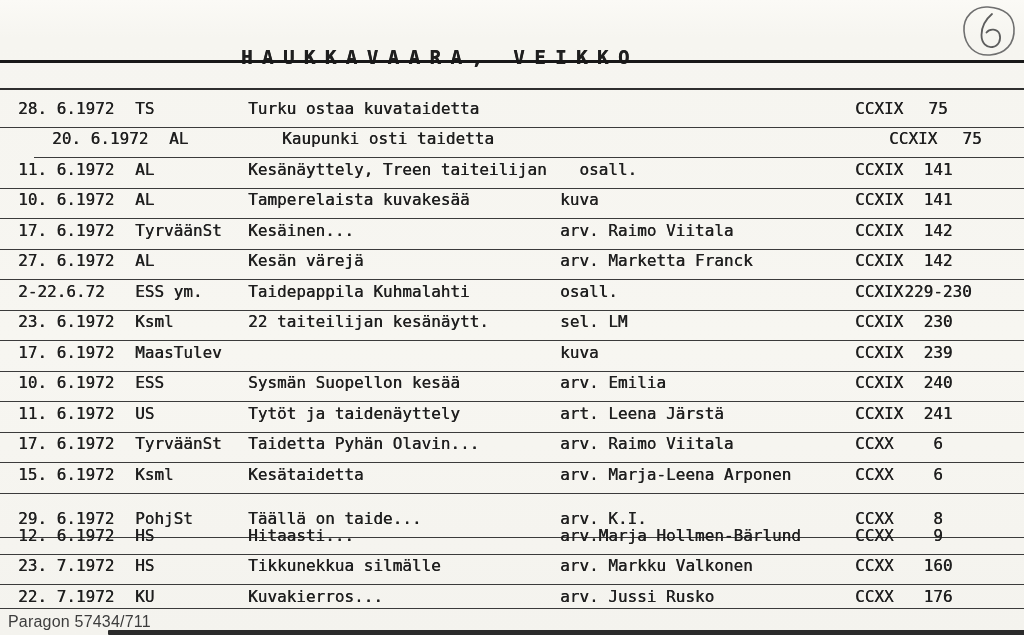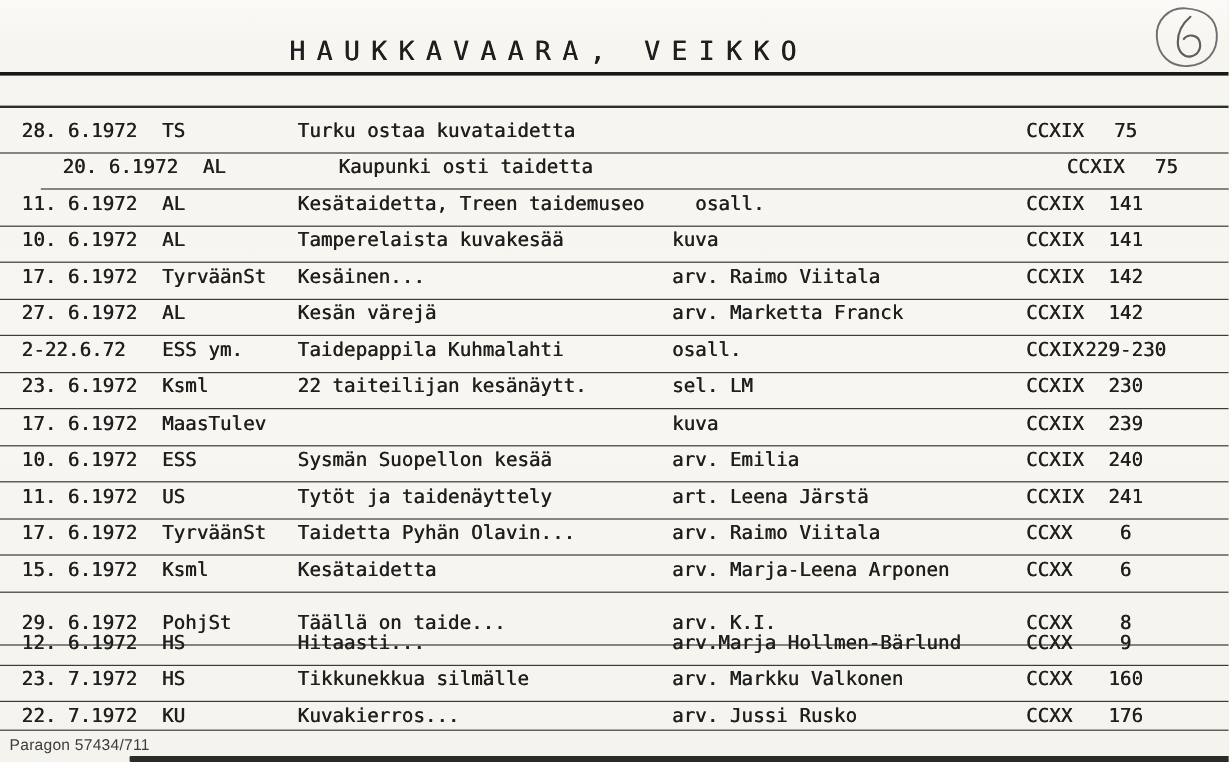--- a/index.html
+++ b/index.html
@@ -7,22 +7,22 @@
   }
   html,body{margin:0;padding:0;background:#e8e7e3;}
   .card{
     position:relative; width:1024px; height:635px; overflow:hidden;
     background:linear-gradient(180deg,#fbfaf6 0%, #f6f5f0 6%, var(--paper) 55%, #f4f3ee 100%);
     font-family:"DejaVu Sans Mono","Liberation Mono",monospace;
     color:var(--ink);
   }
   .tw{ text-shadow:0.4px 0 currentColor; }
   .header-title{
-    position:absolute; left:241px; top:31px;
-    font-size:22px; font-weight:normal; letter-spacing:9.5px;
+    position:absolute; left:241px; top:46px;
+    font-size:19px; font-weight:bold; letter-spacing:9.5px;
     white-space:nowrap;
   }
   .circled-six{ position:absolute; left:957px; top:2px; width:64px; height:60px; }
   .rule{ position:absolute; left:0; width:100%; }
   .rule-thick{ top:60px; height:3px; background:#181818; }
   .rule-thin{ top:88px; height:2px; background:#2f2f2f; }
   .row{
     position:absolute; left:0; width:100%; height:30.5px;
     border-bottom:1.6px solid var(--rule);
     box-sizing:border-box;
@@ -33,21 +33,21 @@
   }
   .c-date  { left:18px;  }
   .c-source{ left:135px; }
   .c-title { left:248px; }
   .c-note  { left:560px; }
   .c-vol   { left:855px; }
   .c-page  { left:898px; width:80px; text-align:center; }
   .paragon{
     position:absolute; left:8px; top:613px;
     font-family:"Liberation Sans","DejaVu Sans",sans-serif;
-    font-size:13px; color:#3d3d3d; letter-spacing:0.2px;
+    font-size:16px; color:#3d3d3d; letter-spacing:0.2px;
   }
   .bottom-strip{
     position:absolute; left:108px; right:-2px; top:630px; height:5px;
     background:#2b2b2b; border-radius:1px;
   }
 </style>
 </head>
 <body>
 
 <div class="card">
@@ -77,21 +77,21 @@
       <span class="cell c-date">20. 6.1972</span>
       <span class="cell c-source">AL</span>
       <span class="cell c-title">Kaupunki osti taidetta</span>
       <span class="cell c-note"></span>
       <span class="cell c-vol">CCXIX</span>
       <span class="cell c-page">75</span>
     </div>
       <div class="row" style="top: 158px;">
       <span class="cell c-date">11. 6.1972</span>
       <span class="cell c-source">AL</span>
-      <span class="cell c-title">Kesätaidetta, Treen taidemuseo</span>
+      <span class="cell c-title">Kesänäyttely, Treen taiteilijan</span>
       <span class="cell c-note">  osall.</span>
       <span class="cell c-vol">CCXIX</span>
       <span class="cell c-page">141</span>
     </div>
       <div class="row" style="top: 188.5px;">
       <span class="cell c-date">10. 6.1972</span>
       <span class="cell c-source">AL</span>
       <span class="cell c-title">Tamperelaista kuvakesää</span>
       <span class="cell c-note">kuva</span>
       <span class="cell c-vol">CCXIX</span>

